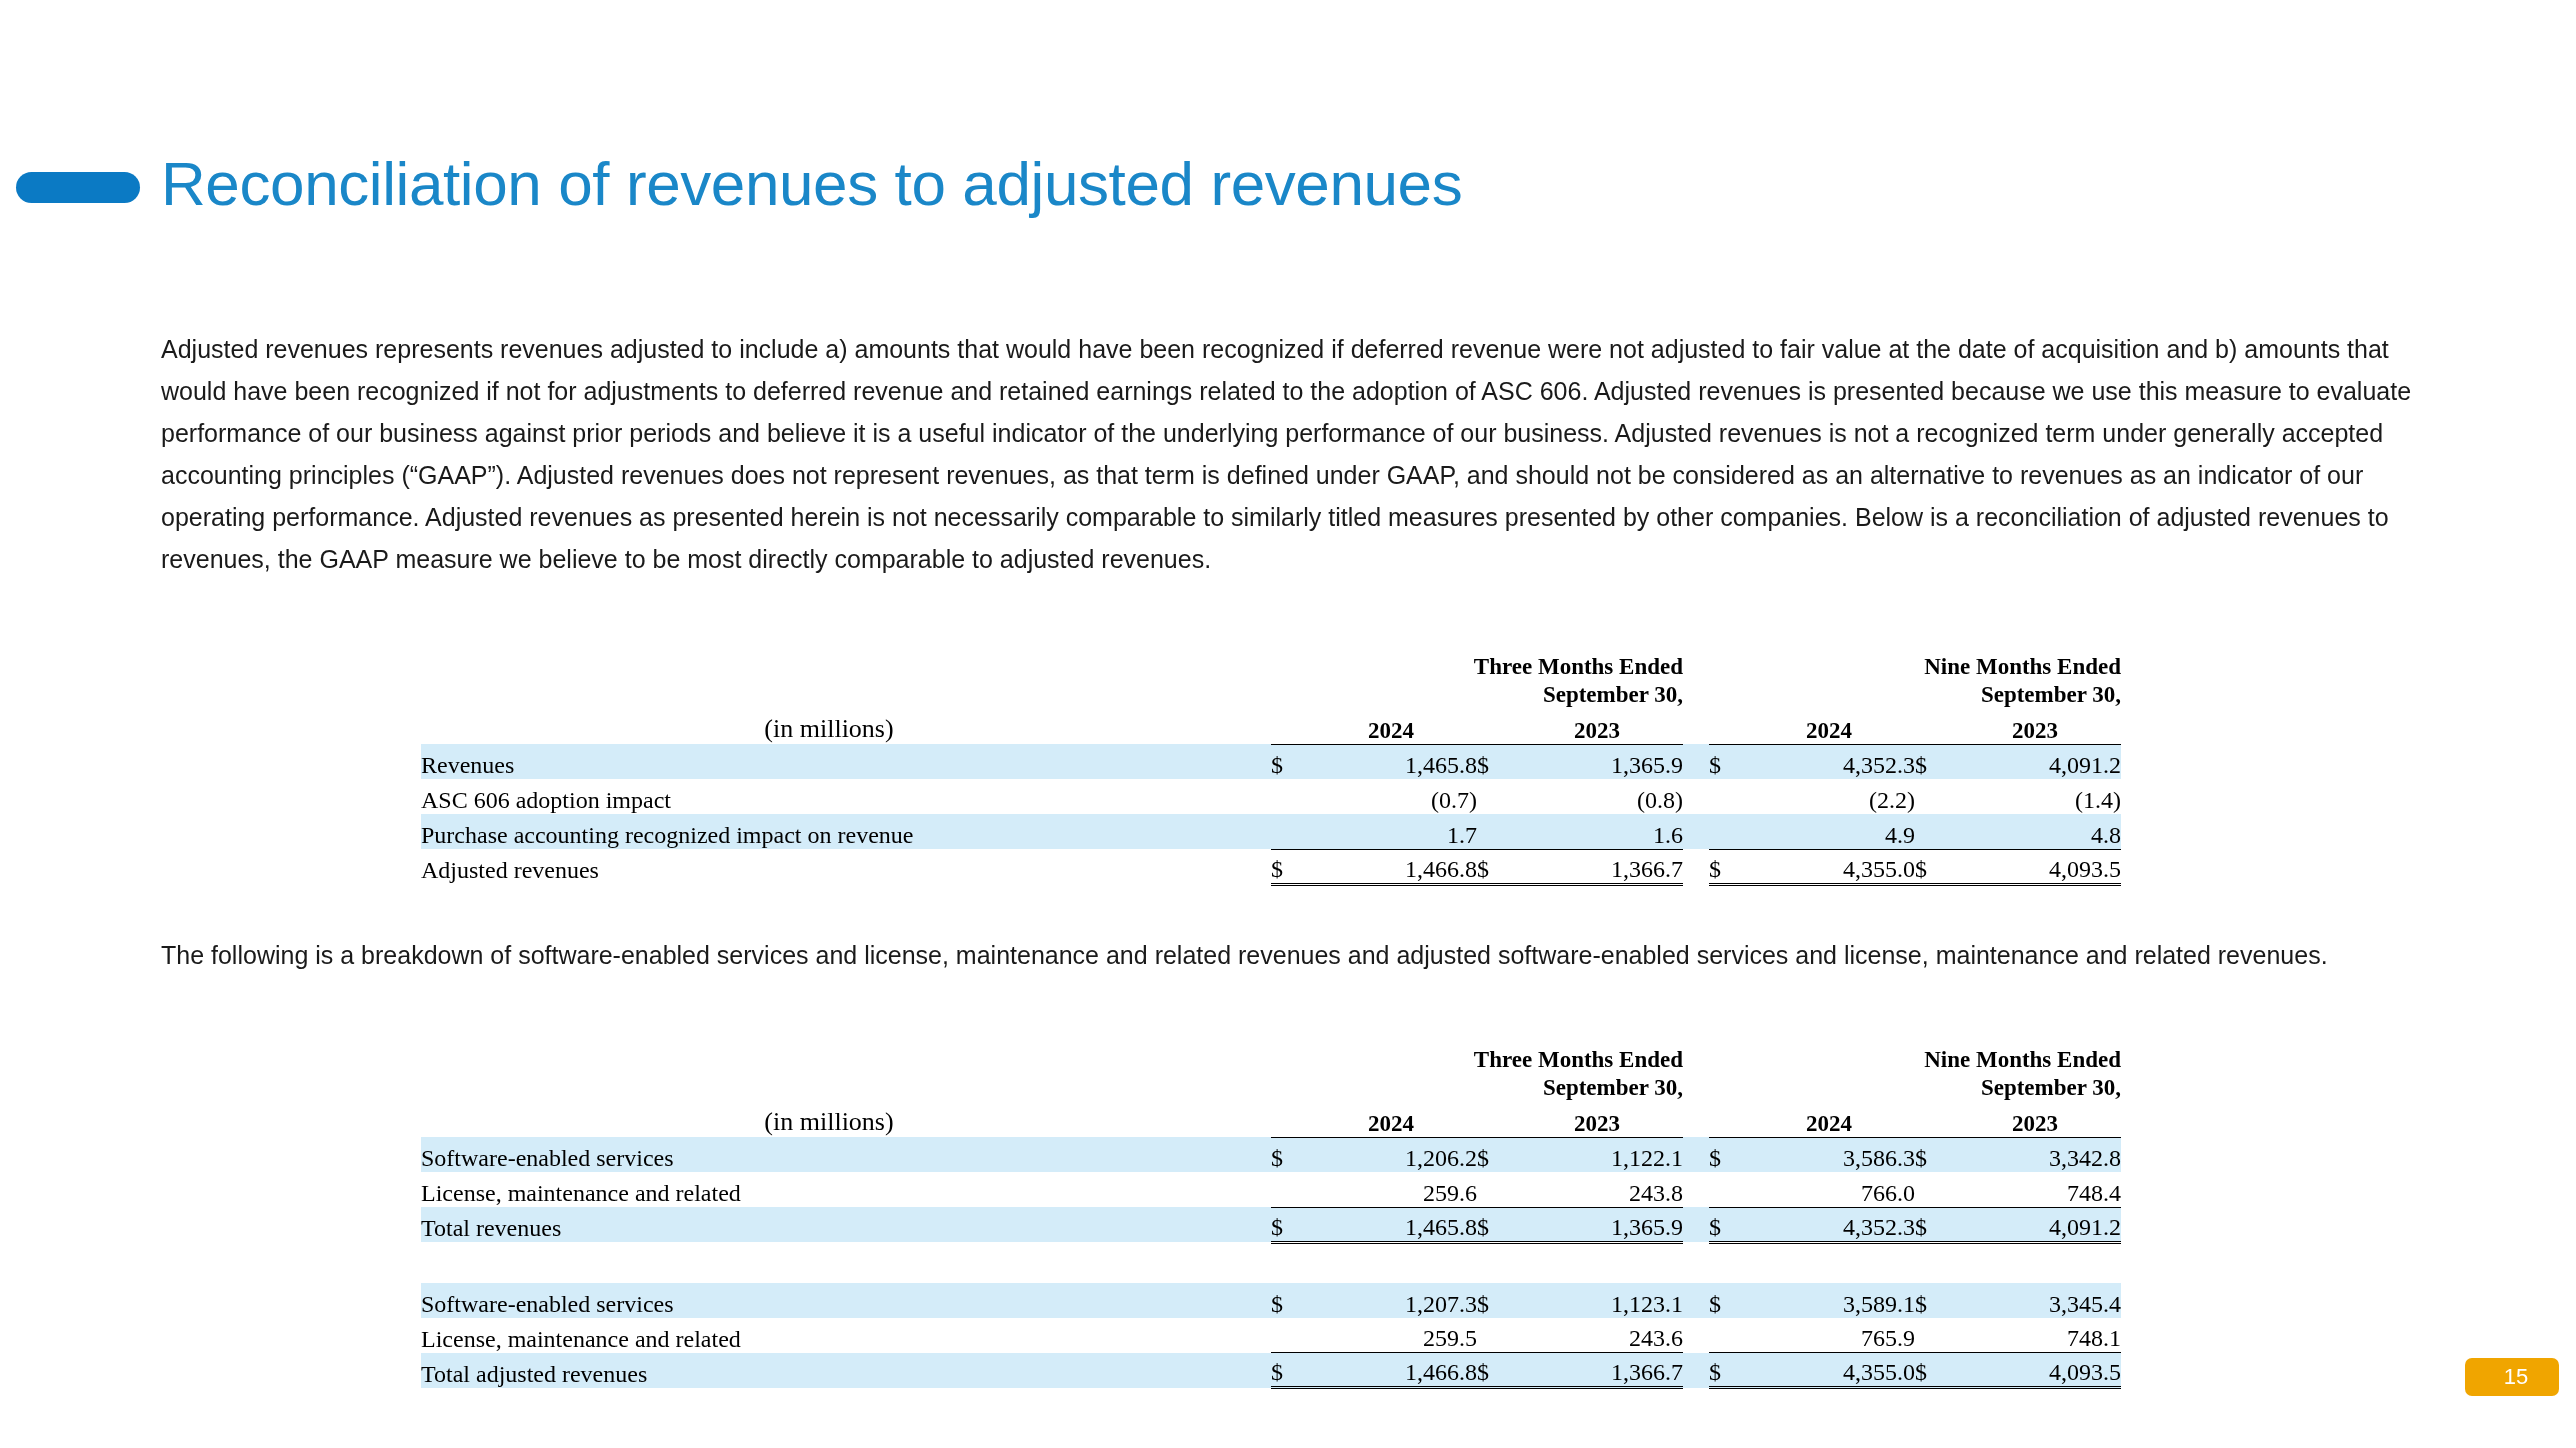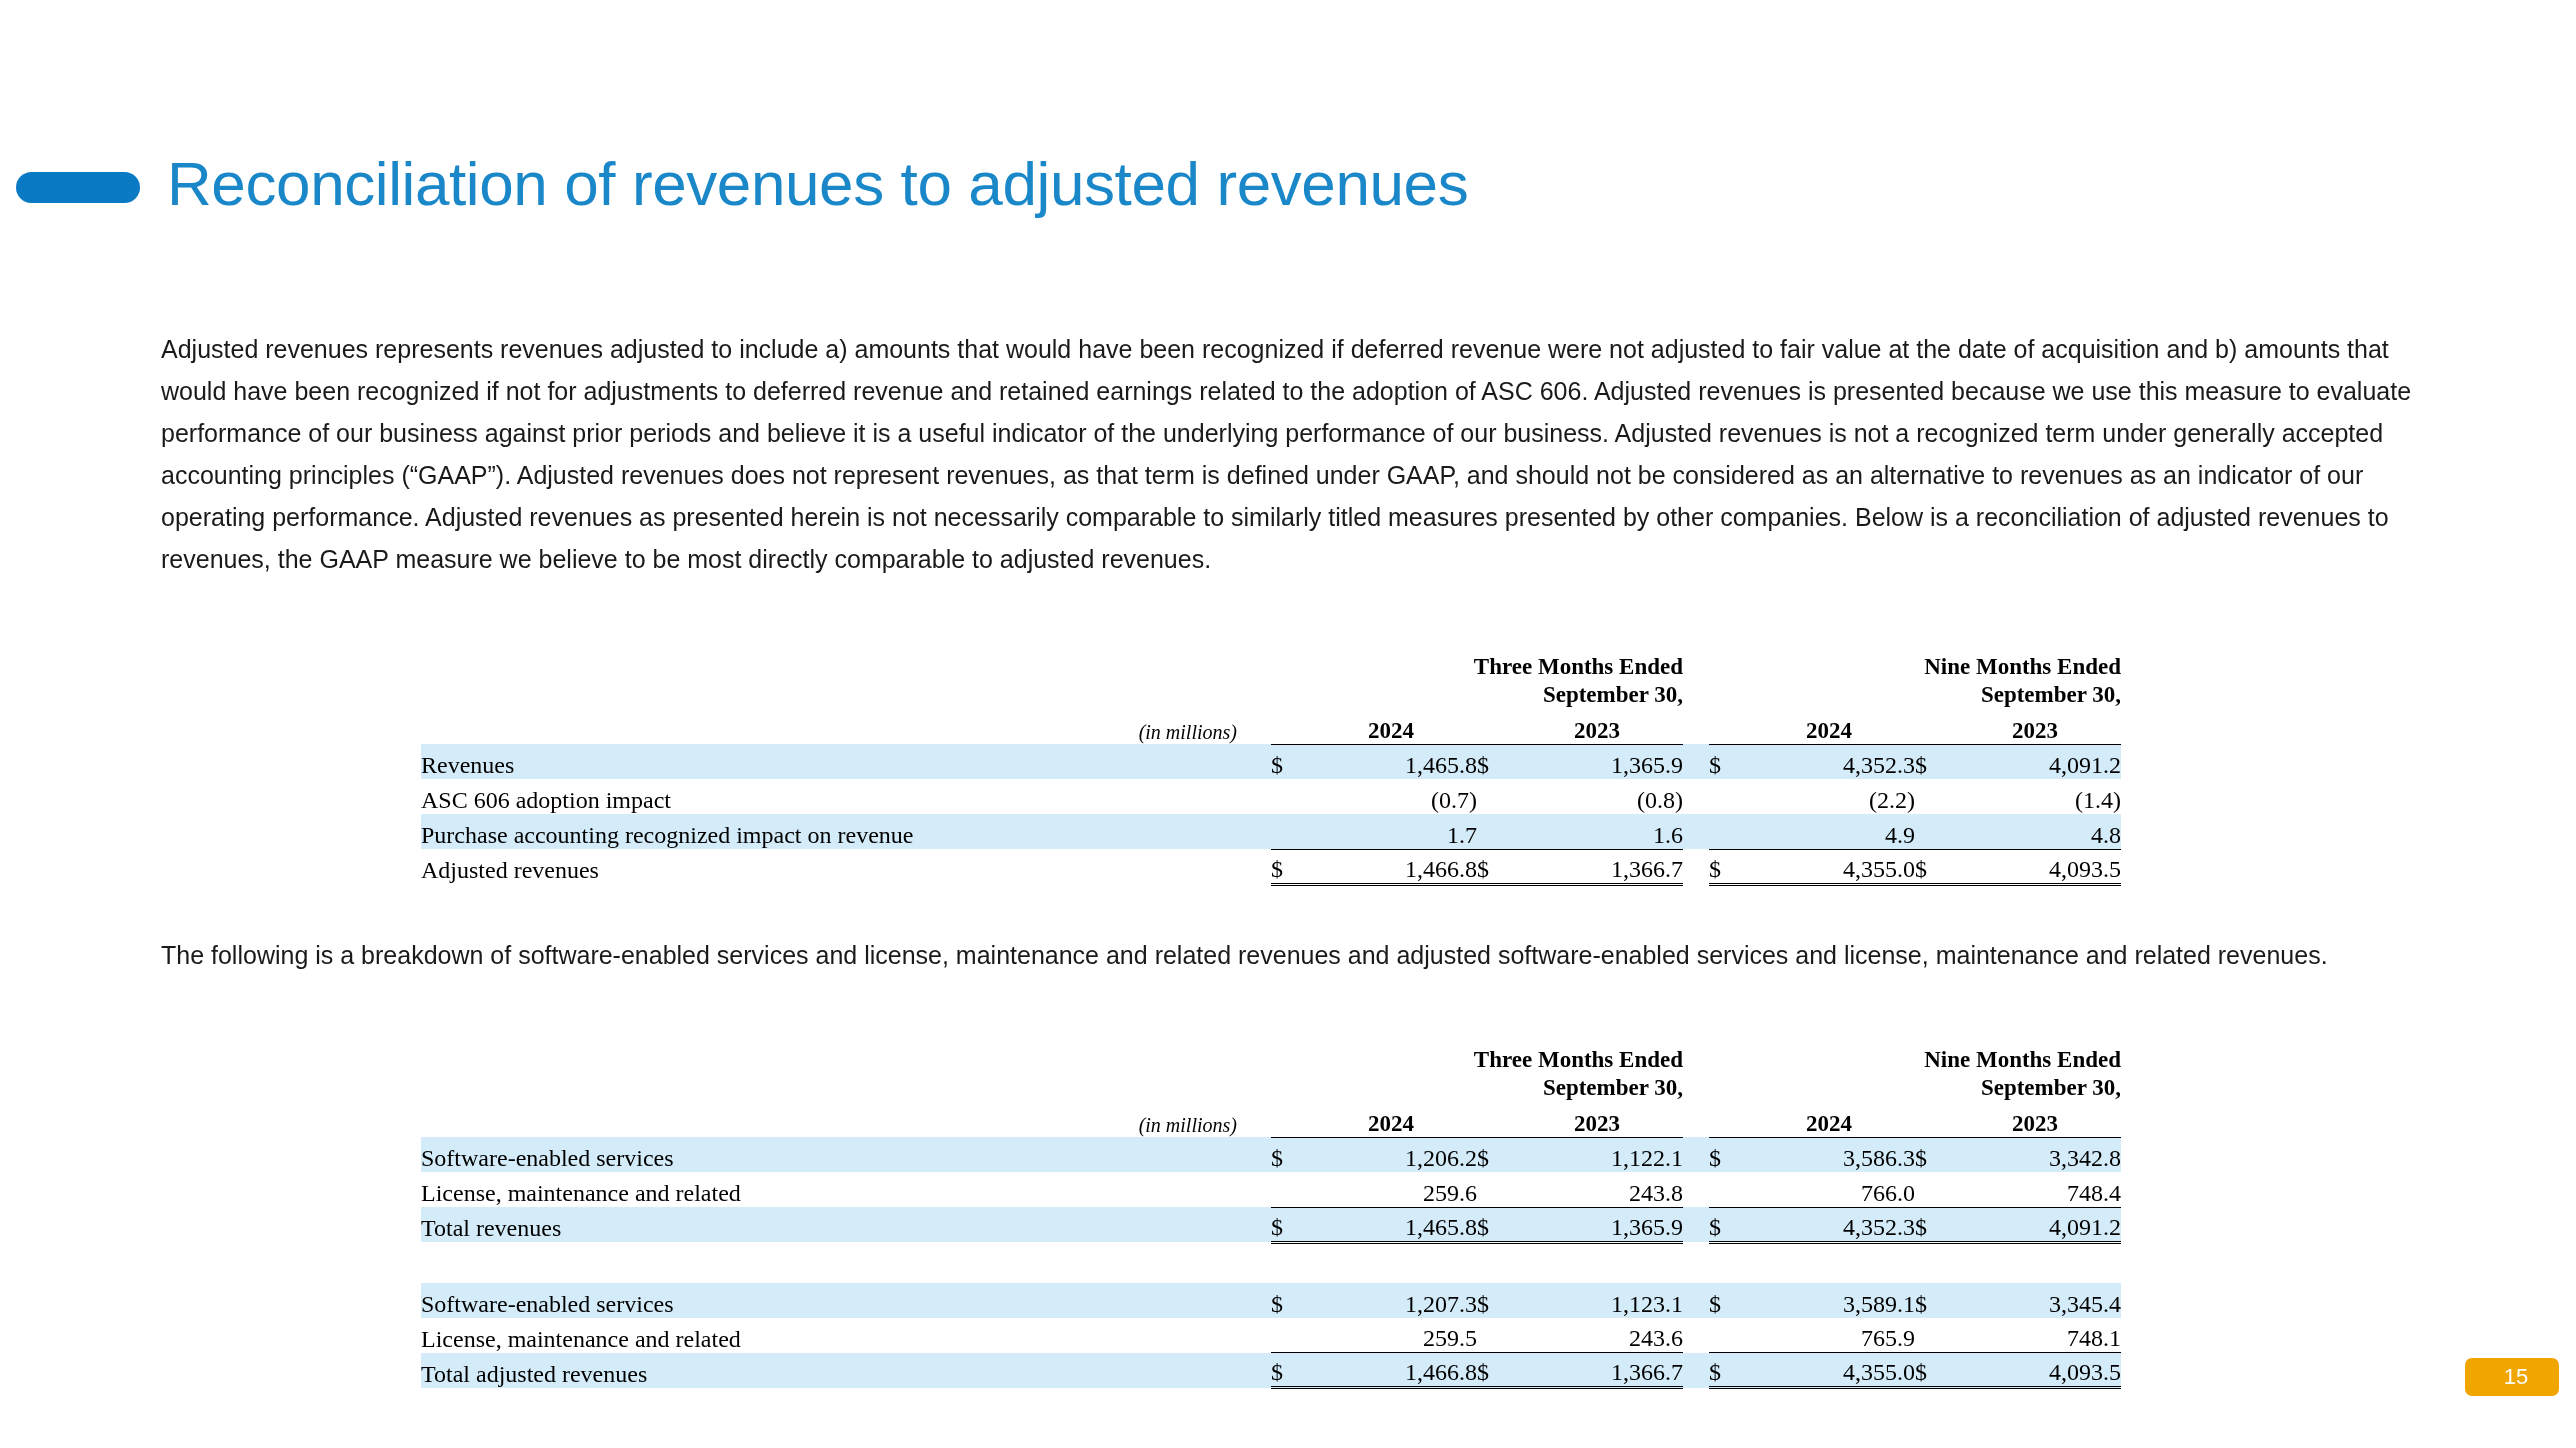--- a/index.html
+++ b/index.html
@@ -21,21 +21,21 @@
     left: 15.5px;
     top: 172px;
     width: 124px;
     height: 31px;
     background: #0b7ac4;
     border-radius: 15.5px;
   }
 
   .slide-title {
     position: absolute;
-    left: 167px;
+    left: 161px;
     top: 148px;
     font-size: 62px;
     color: #1a87c8;
     font-weight: 400;
     letter-spacing: -0.4px;
     white-space: nowrap;
   }
 
   .body-text {
     position: absolute;
@@ -81,24 +81,23 @@
     font-size: 23px;
     line-height: 28px;
   }
   .hdr-group .l2 { display:block; }
   .hdr-year {
     font-weight: bold;
     text-align: center;
     font-size: 23px;
   }
   .inmillions {
-    font-size: 20px;
-    text-align: right;
+    font-size: 26px;
+    text-align: center;
     padding-left: 5.2px;
-    font-style: italic;
   }
 
   .ul-thin { border-bottom: 1.3px solid #000; }
   .dbl-bot { border-bottom: 3.4px double #000; }
   .blank-row td { height: 39px; }
 
   
   .page-badge {
     position: absolute;
     right: 17px;

